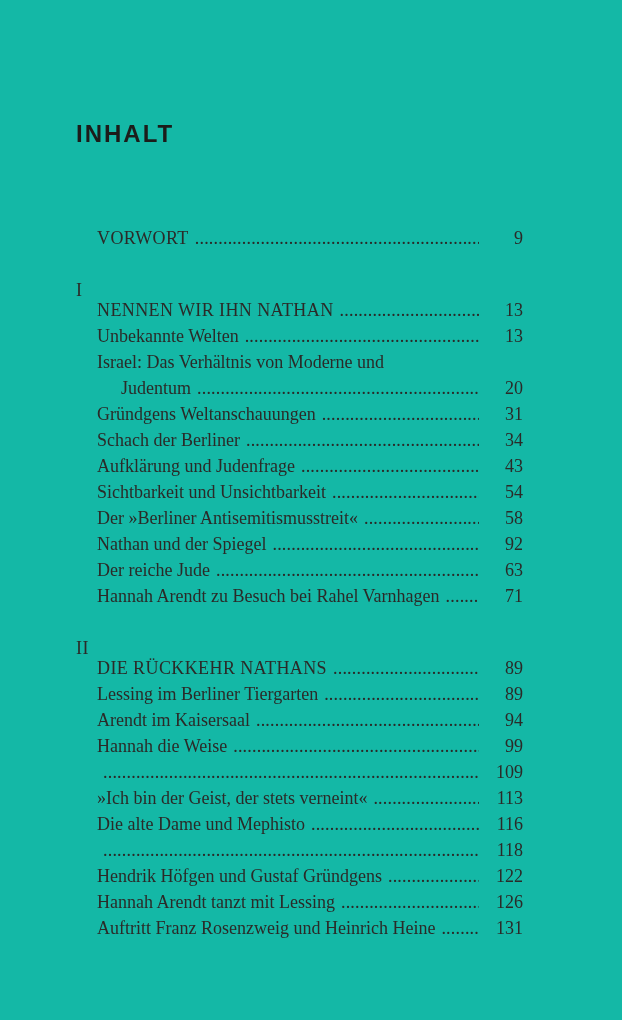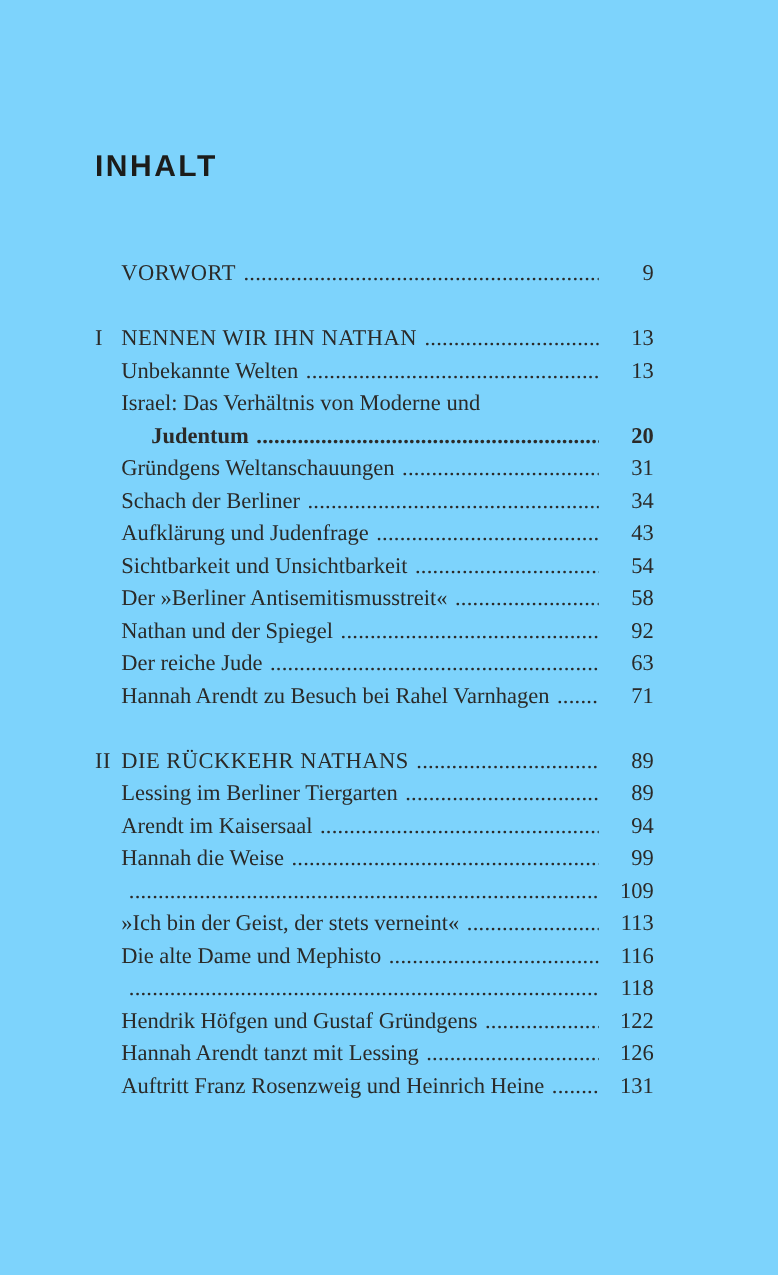--- a/index.html
+++ b/index.html
@@ -5,21 +5,21 @@
   html, body {
     margin: 0;
     padding: 0;
     background: #ffffff;
   }
   .page {
     position: relative;
     width: 622px;
     height: 1020px;
     box-sizing: border-box;
-    background: #7dd3fc;
+    background: #14b8a6;
     padding: 122px 99px 0 97px;
     overflow: hidden;
     font-family: "Liberation Serif", serif;
     font-size: 18px;
     line-height: 26px;
     color: #2b2a28;
     font-variant-numeric: oldstyle-nums;
   }
   .book-title {
     font-family: "Liberation Sans", sans-serif;
@@ -42,20 +42,21 @@
     align-items: baseline;
   }
   .roman {
     position: absolute;
     left: -21px;
     top: 0;
     letter-spacing: 0.4px;
   }
   .caps {
     letter-spacing: 0.4px;
+    margin-top: 20px;
   }
   .title-text {
     white-space: nowrap;
     flex: 0 0 auto;
   }
   .leader {
     flex: 1 1 auto;
     min-width: 0;
     overflow: hidden;
     white-space: nowrap;
@@ -66,21 +67,20 @@
     content: "......................................................................................................................................................";
     letter-spacing: 0.2px;
   }
   .pg {
     flex: 0 0 auto;
     min-width: 34px;
     text-align: right;
   }
   .wrap-line {
     padding-left: 24px;
-    font-weight: bold;
   }
 </style>
 </head>
 <body>
 
 <div class="page">
   <h1 class="book-title">INHALT</h1>
 
   <div class="toc">
     <div class="row">

